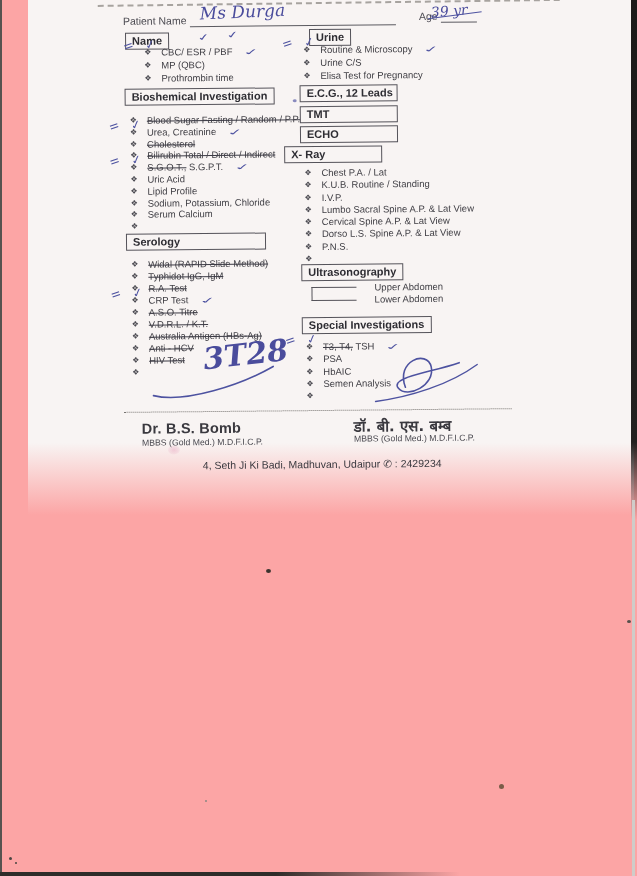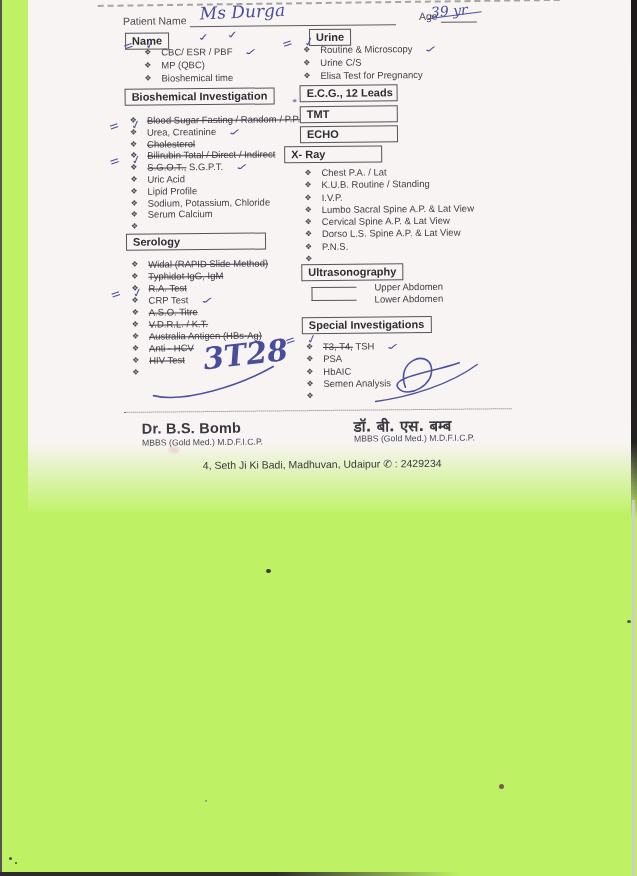--- a/index.html
+++ b/index.html
@@ -1,17 +1,17 @@
 <!DOCTYPE html>
 <html><head>
 <meta charset="utf-8">
 <style>
   html,body{margin:0;padding:0;}
   body{width:637px;height:876px;overflow:hidden;font-family:"Liberation Sans",sans-serif;}
-  .scan{position:relative;width:637px;height:876px;background:#bef264;overflow:hidden;}
+  .scan{position:relative;width:637px;height:876px;background:#fca5a5;overflow:hidden;}
   .paper{position:absolute;left:28px;top:0;width:606px;height:515px;
     background:linear-gradient(180deg,#f8f4f3 0%,#f8f4f3 86%,rgba(248,244,243,0) 100%);}
   .edge-left{position:absolute;left:0;top:0;width:2px;height:876px;background:#565350;}
   .edge-bottom{position:absolute;left:0;top:872px;width:460px;height:4px;
     background:linear-gradient(90deg,#2e2c2a 0%,#2e2c2a 60%,rgba(46,44,42,0) 100%);}
   .edge-right{position:absolute;left:631px;top:0;width:6px;height:520px;
     background:linear-gradient(180deg,#1c1a19 0%,#232120 85%,rgba(35,33,32,0) 100%);}
   .edge-right-soft{position:absolute;left:632px;top:500px;width:3px;height:376px;background:#cfccc9;}
   .content{position:absolute;left:0;top:0;width:637px;height:520px;transform:rotate(-0.55deg);transform-origin:320px 240px;}
   .perforation{position:absolute;left:100px;top:2px;width:462px;height:0;border-top:2px dashed #8d8984;opacity:.75;transform:rotate(-0.2deg);}
@@ -63,21 +63,21 @@
     <span class="pos hand" style="left:202px;top:1px;font-size:17px;transform:rotate(-2deg);">Ms  Durga</span>
     <span class="pos label" style="left:421px;top:11px;">Age</span>
     <div class="pos underline" style="left:443px;top:22px;width:36px;"></div>
     <span class="pos hand" style="left:433px;top:4px;font-size:14px;transform:rotate(-4deg);">39 yr</span>
     <div class="pos" style="left:430px;top:16px;width:54px;height:0;border-top:1.4px solid #4d52a0;transform:rotate(-7deg);"></div>
 
     <div class="secbox" style="left:127px;top:31px;">Name</div>
     <div class="list l13" style="left:146px;top:40px;">
         <div class="row"><span class="mk">=</span><span class="blt">❖</span><span class="chk">✓</span><span class="lbl"><span>CBC/ ESR / PBF</span></span><span class="tick">✓</span></div>
         <div class="row"><span class="blt">❖</span><span class="lbl"><span>MP (QBC)</span></span></div>
-        <div class="row"><span class="blt">❖</span><span class="lbl"><span>Bioshemical time</span></span></div>
+        <div class="row"><span class="blt">❖</span><span class="lbl"><span>Prothrombin time</span></span></div>
       </div>
     <span class="tick2" style="left:202px;top:31px;">✓</span>
     <span class="tick2" style="left:231px;top:29px;">✓</span>
 
     <div class="secbox" style="left:311px;top:29px;">Urine</div>
     <div class="list l13" style="left:305px;top:39px;">
         <div class="row"><span class="mk">=</span><span class="blt">❖</span><span class="chk">✓</span><span class="lbl"><span>Routine &amp; Microscopy</span></span><span class="tick">✓</span></div>
         <div class="row"><span class="blt">❖</span><span class="lbl"><span>Urine C/S</span></span></div>
         <div class="row"><span class="blt">❖</span><span class="lbl"><span>Elisa Test for Pregnancy</span></span></div>
       </div>

